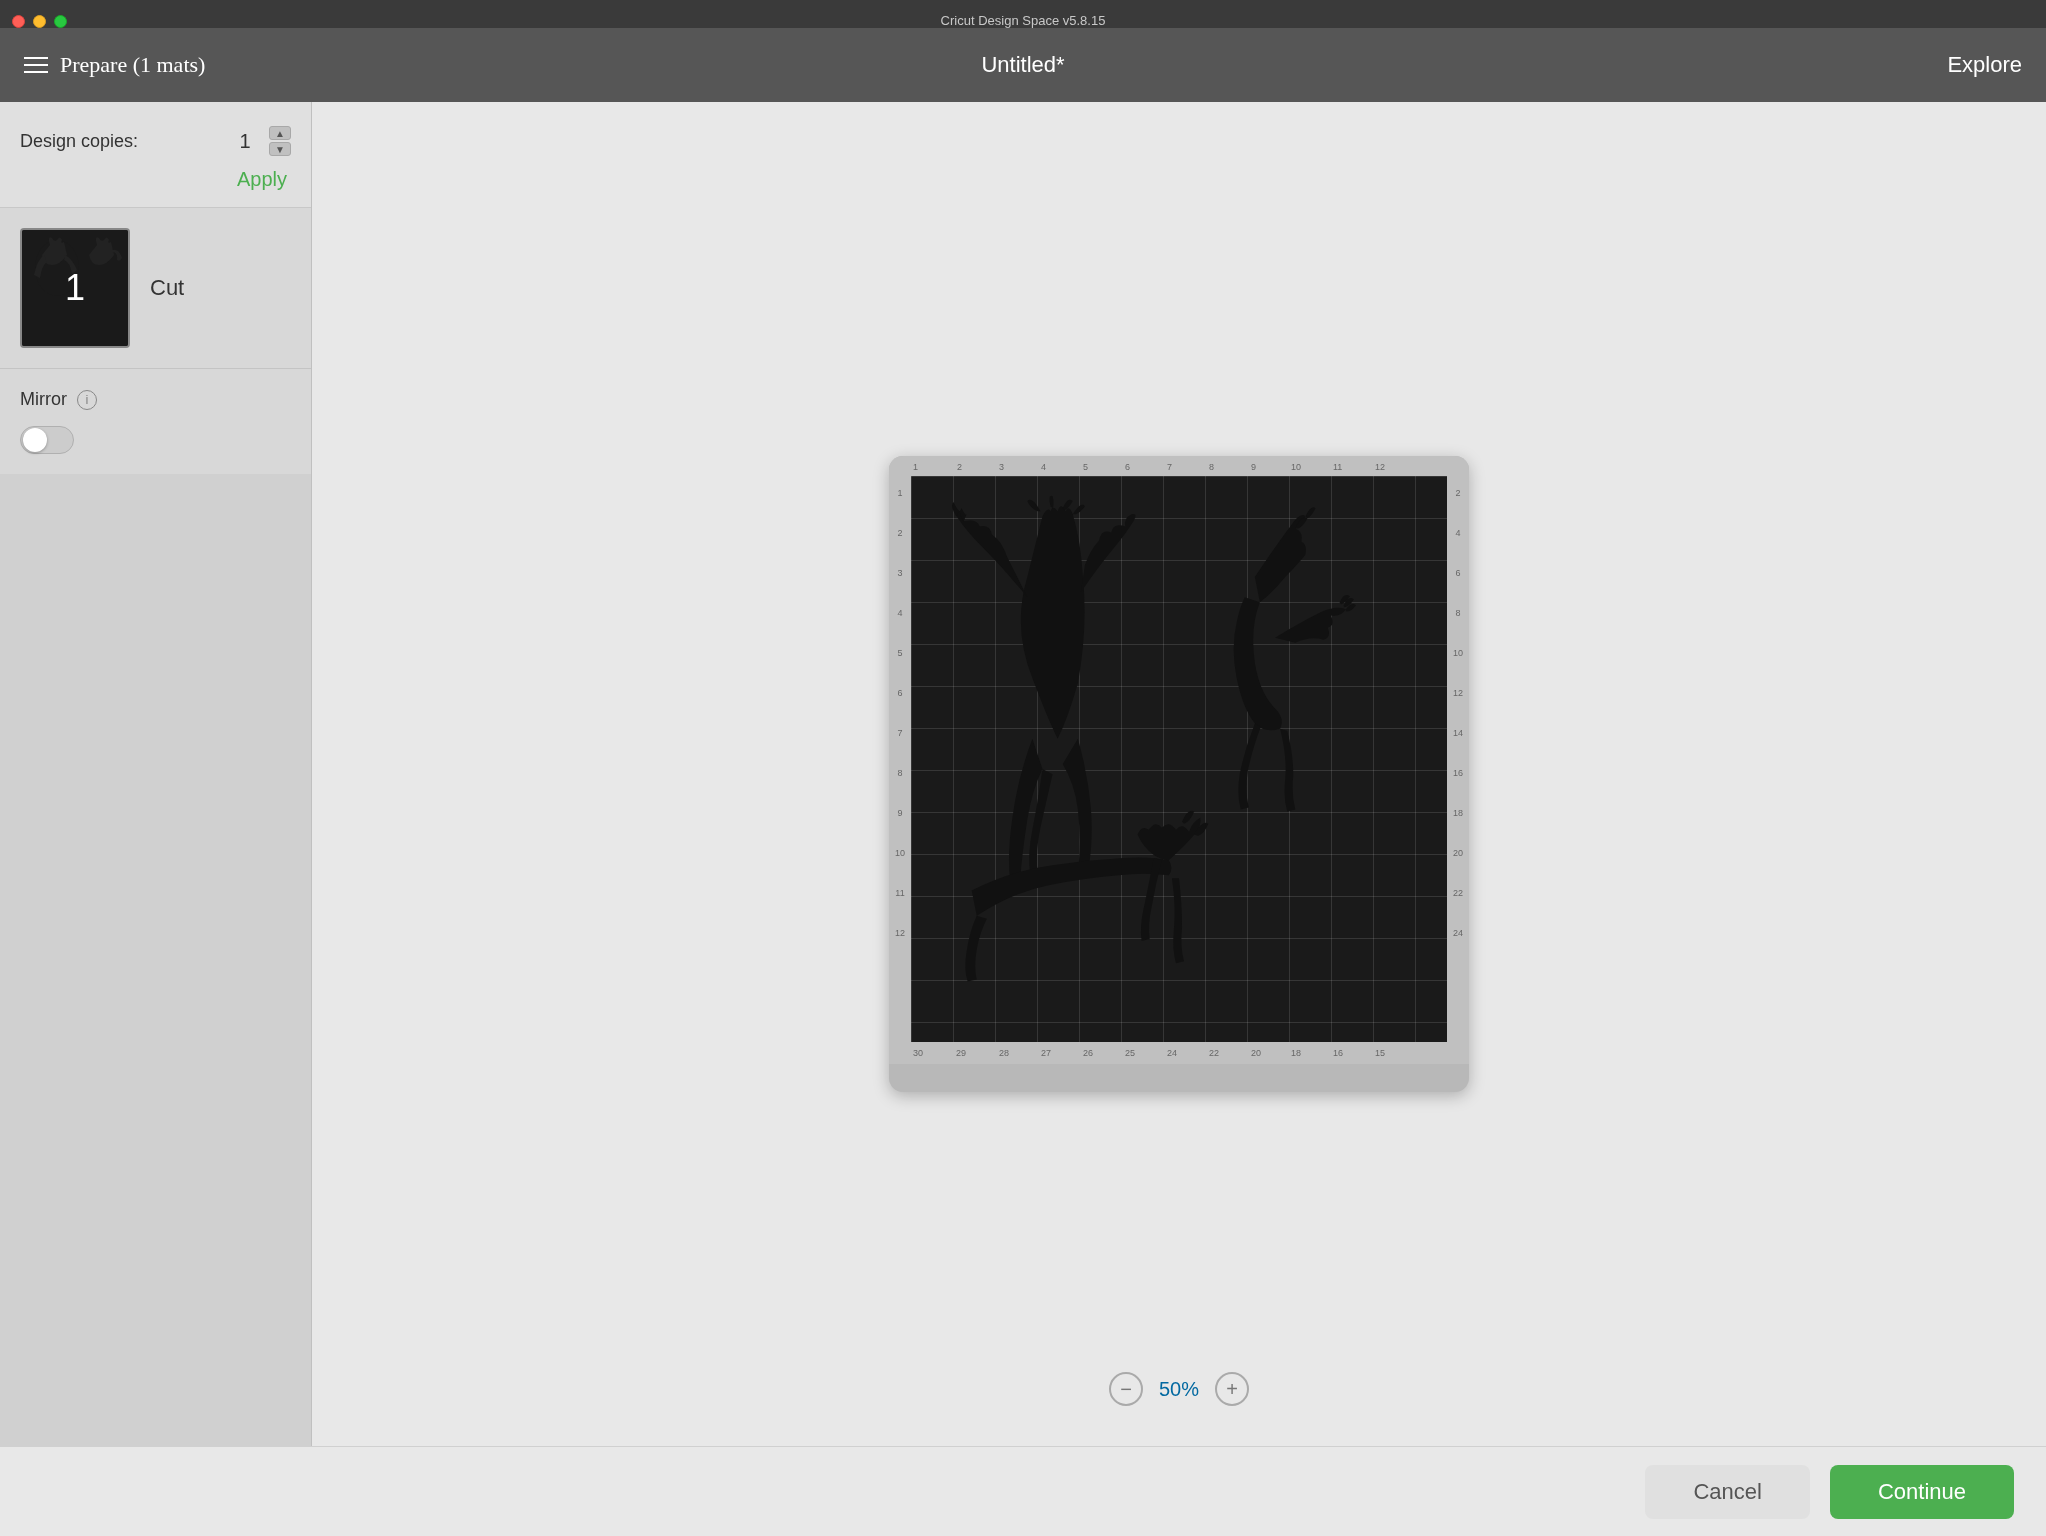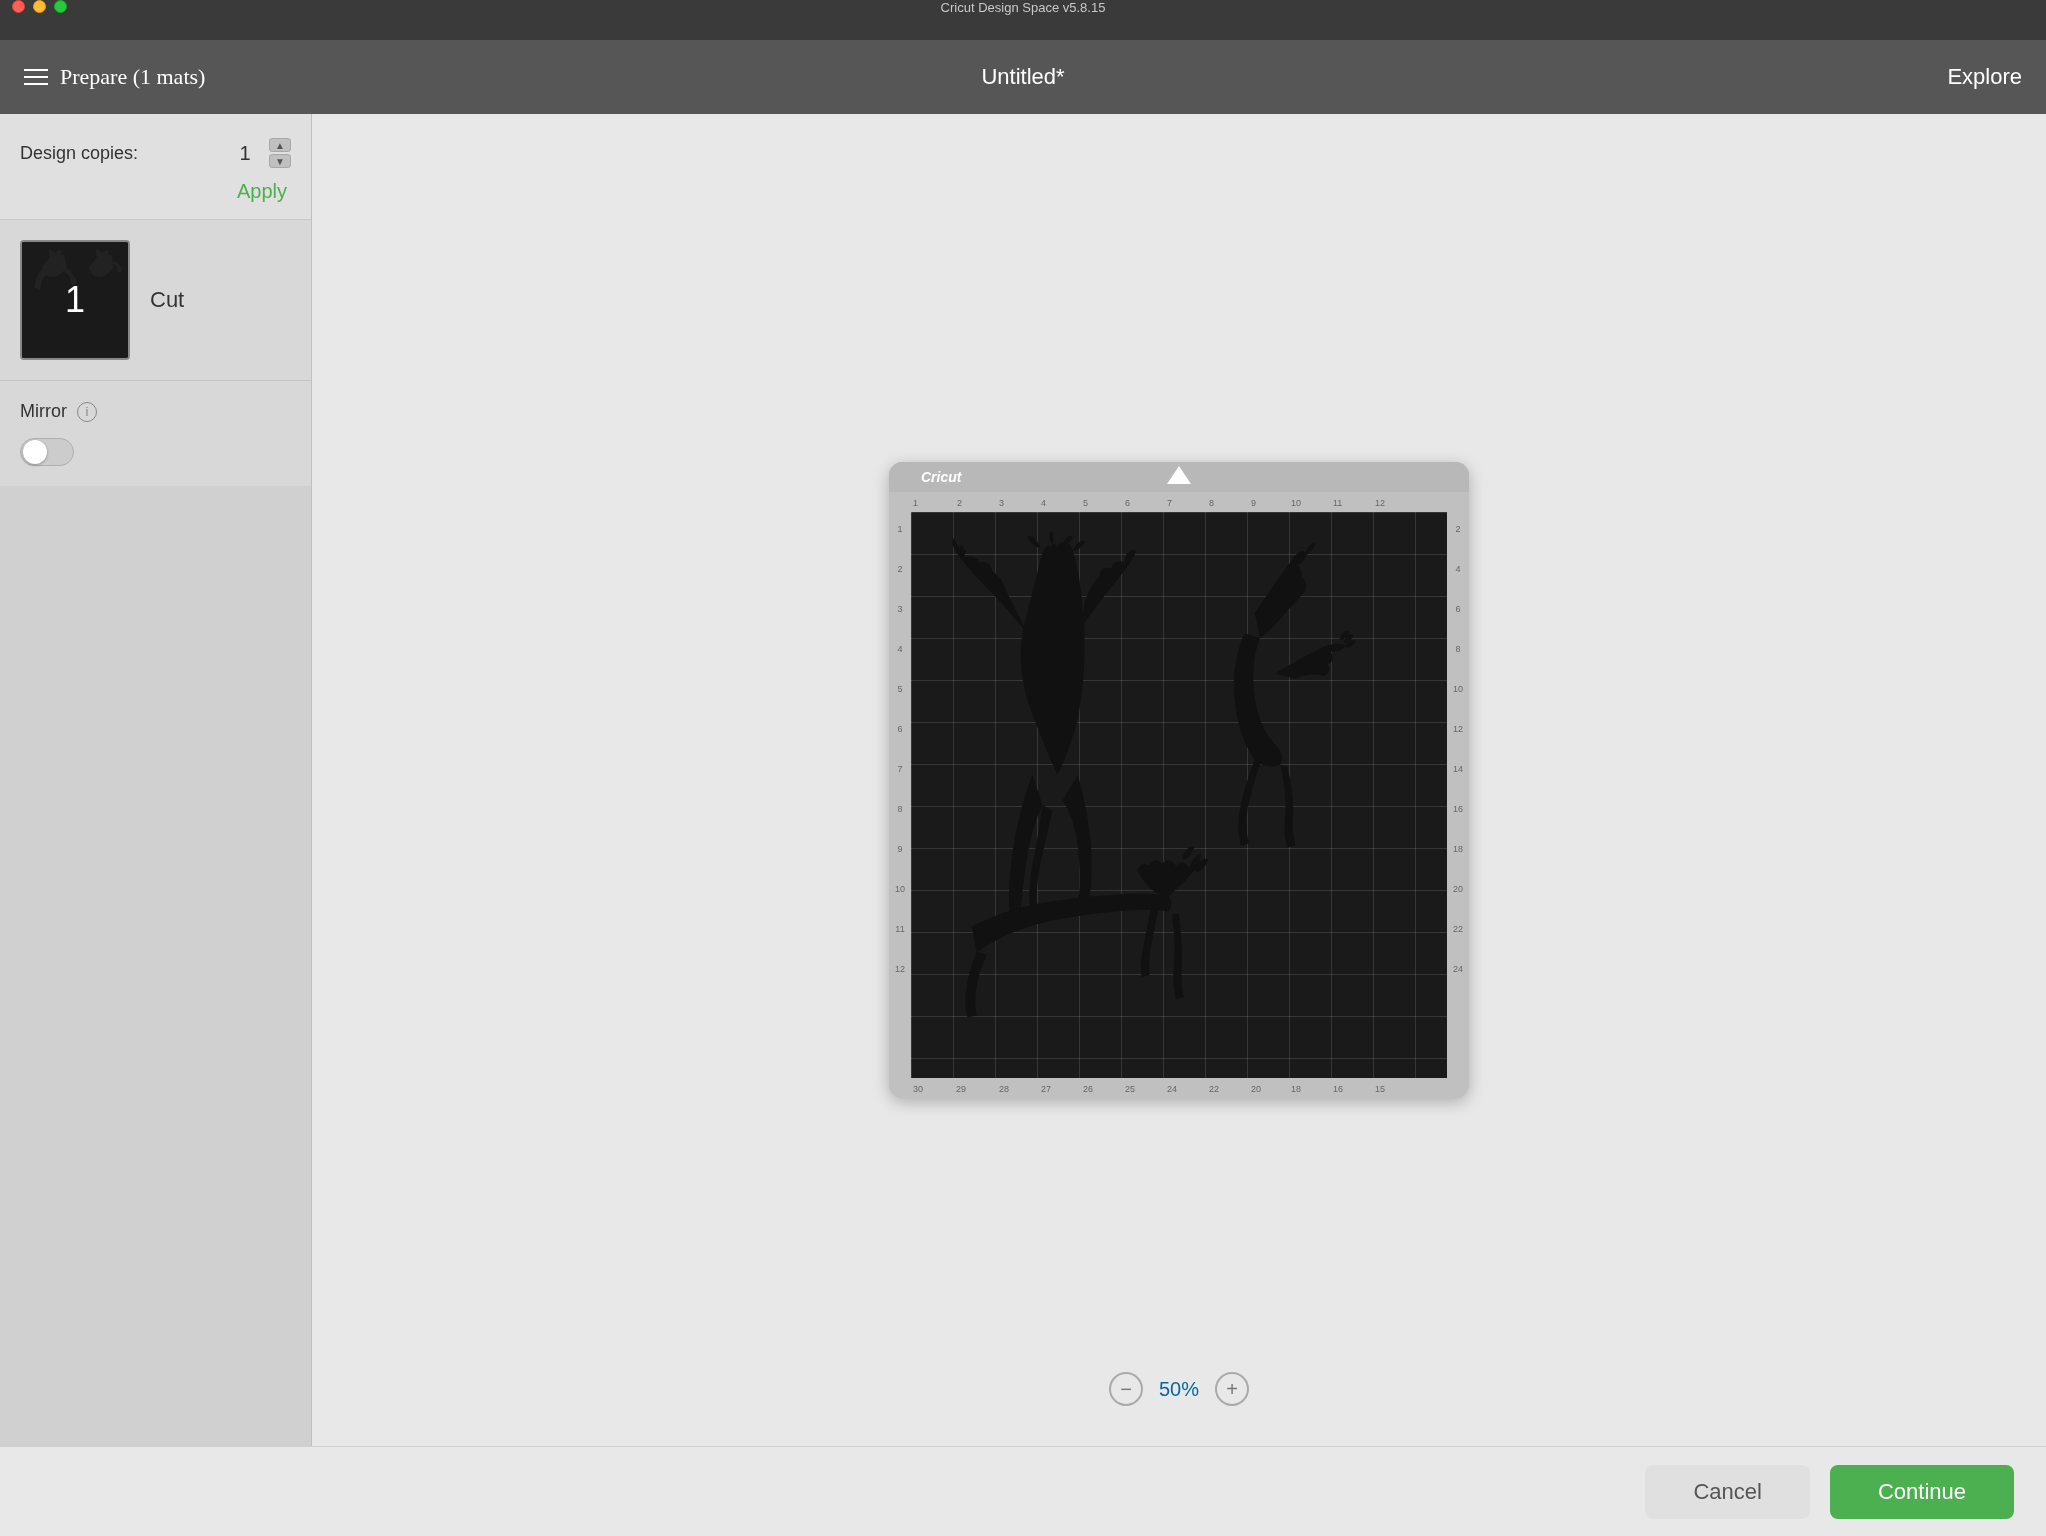--- a/index.html
+++ b/index.html
@@ -9,23 +9,23 @@
       width: 2046px;
       height: 1536px;
       overflow: hidden;
       display: flex;
       flex-direction: column;
     }
 
     
     .title-bar {
       background: #3a3a3a;
-      height: 40px;
-      display: flex;
-      align-items: flex-start;
+      height: 28px;
+      display: flex;
+      align-items: flex-end;
       justify-content: center;
       flex-shrink: 0;
     }
     .title-bar-title {
       color: #c8c8c8;
       font-size: 13px;
     }
     .traffic-lights {
       position: absolute;
       left: 12px;
@@ -446,29 +446,20 @@
     </div>
 
     <div class="sidebar-bottom"></div>
   </div>
 
   <div class="canvas-area">
 
     <div class="mat-container">
       <div class="mat-outer">
 
-        <div style="display:flex; height:30px; background:#b8b8b8;">
-          <div style="width:22px; background:#b8b8b8;"></div>
-
-          <div style="flex:1; background:#b8b8b8; position:relative; display:flex; align-items:center; padding-left:10px;">
-            <span style="color:white; font-size:14px; font-style:italic; font-weight:700;">Cricut</span>
-            <div style="position:absolute; left:50%; transform:translateX(-50%); top:4px; width:0; height:0; border-left:12px solid transparent; border-right:12px solid transparent; border-bottom:18px solid white;"></div>
-          </div>
-          <div style="width:22px; background:#b8b8b8;"></div>
-        </div>
 
         <div style="display:flex; height:20px; background:#c0c0c0;">
           <div style="width:22px;"></div>
           <div style="flex:1; display:flex; align-items:center; overflow:hidden;">
             <svg width="100%" height="20">
               <text x="2" y="14" font-size="9" fill="#666">1</text>
               <text x="46" y="14" font-size="9" fill="#666">2</text>
               <text x="88" y="14" font-size="9" fill="#666">3</text>
               <text x="130" y="14" font-size="9" fill="#666">4</text>
               <text x="172" y="14" font-size="9" fill="#666">5</text>

